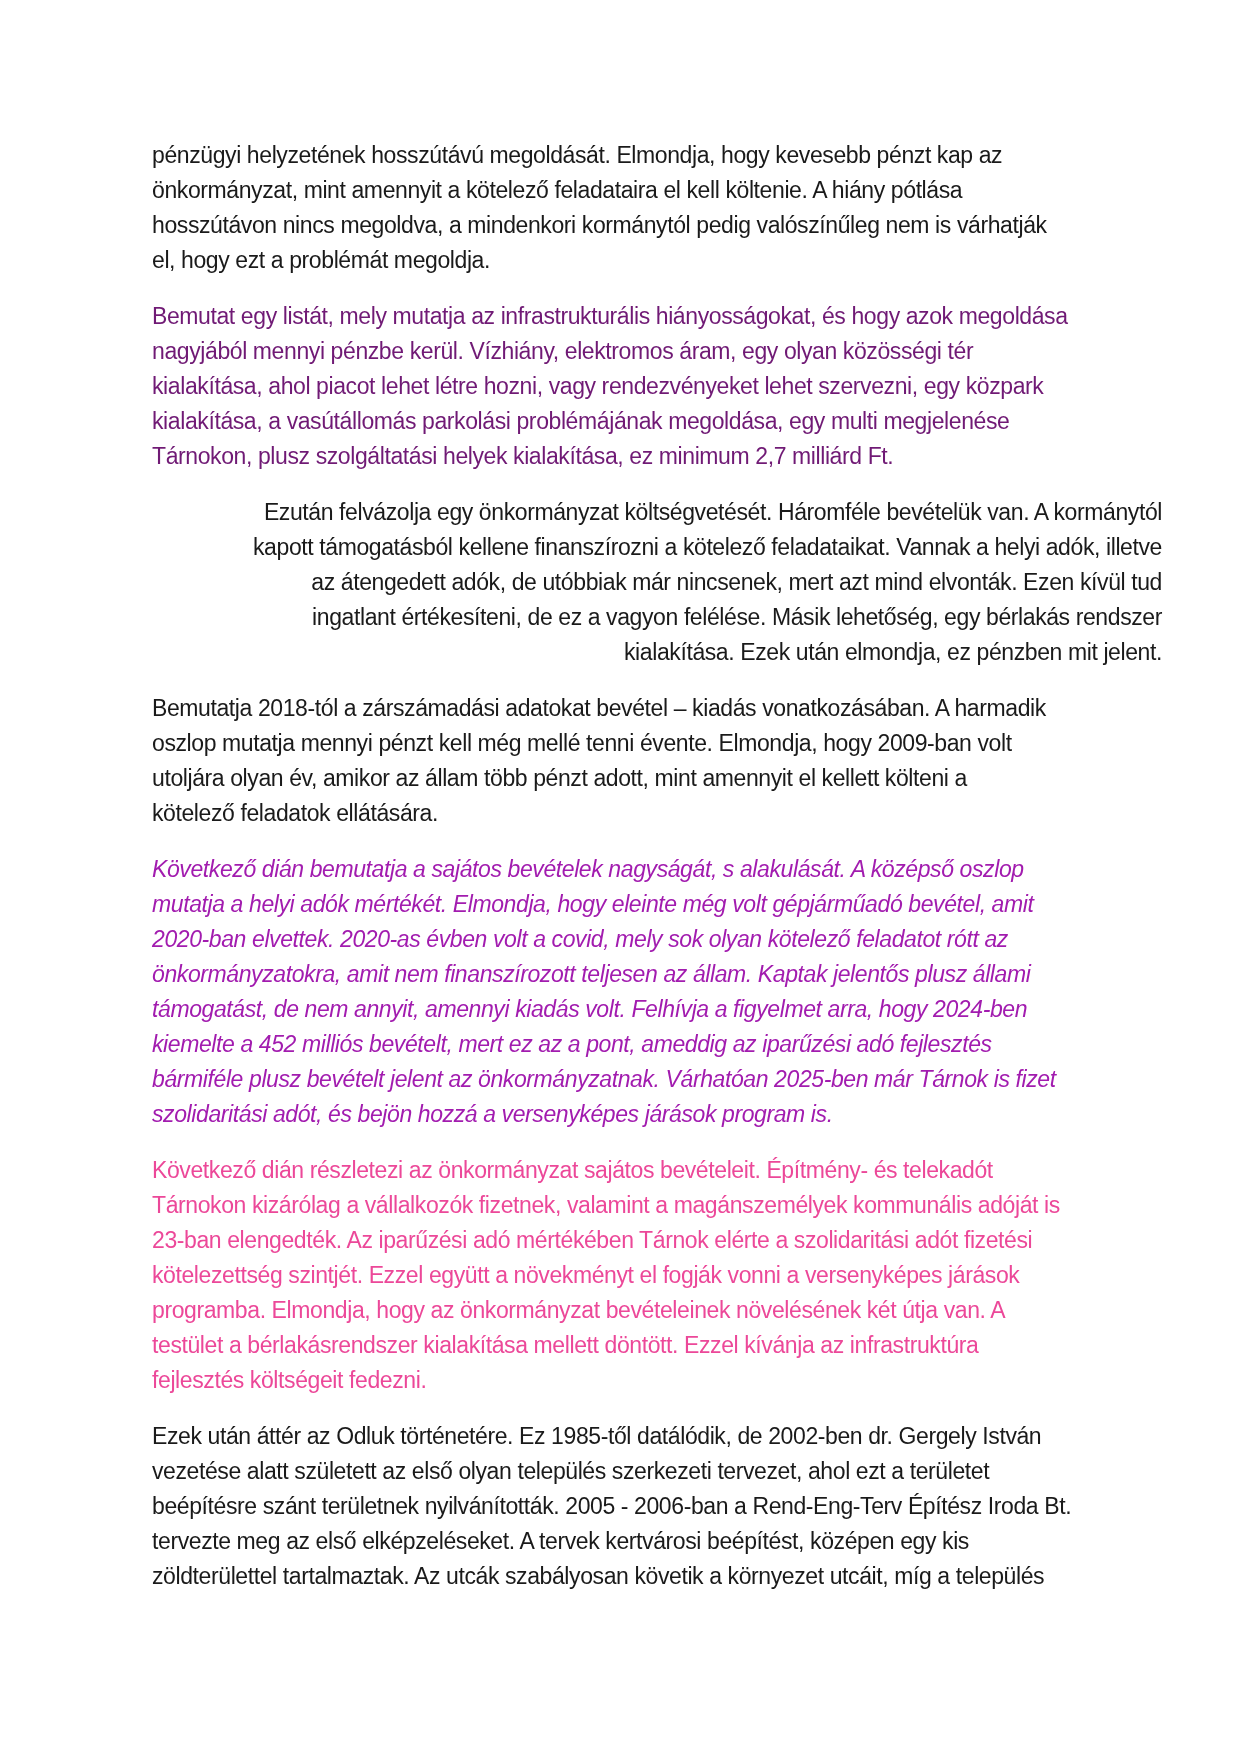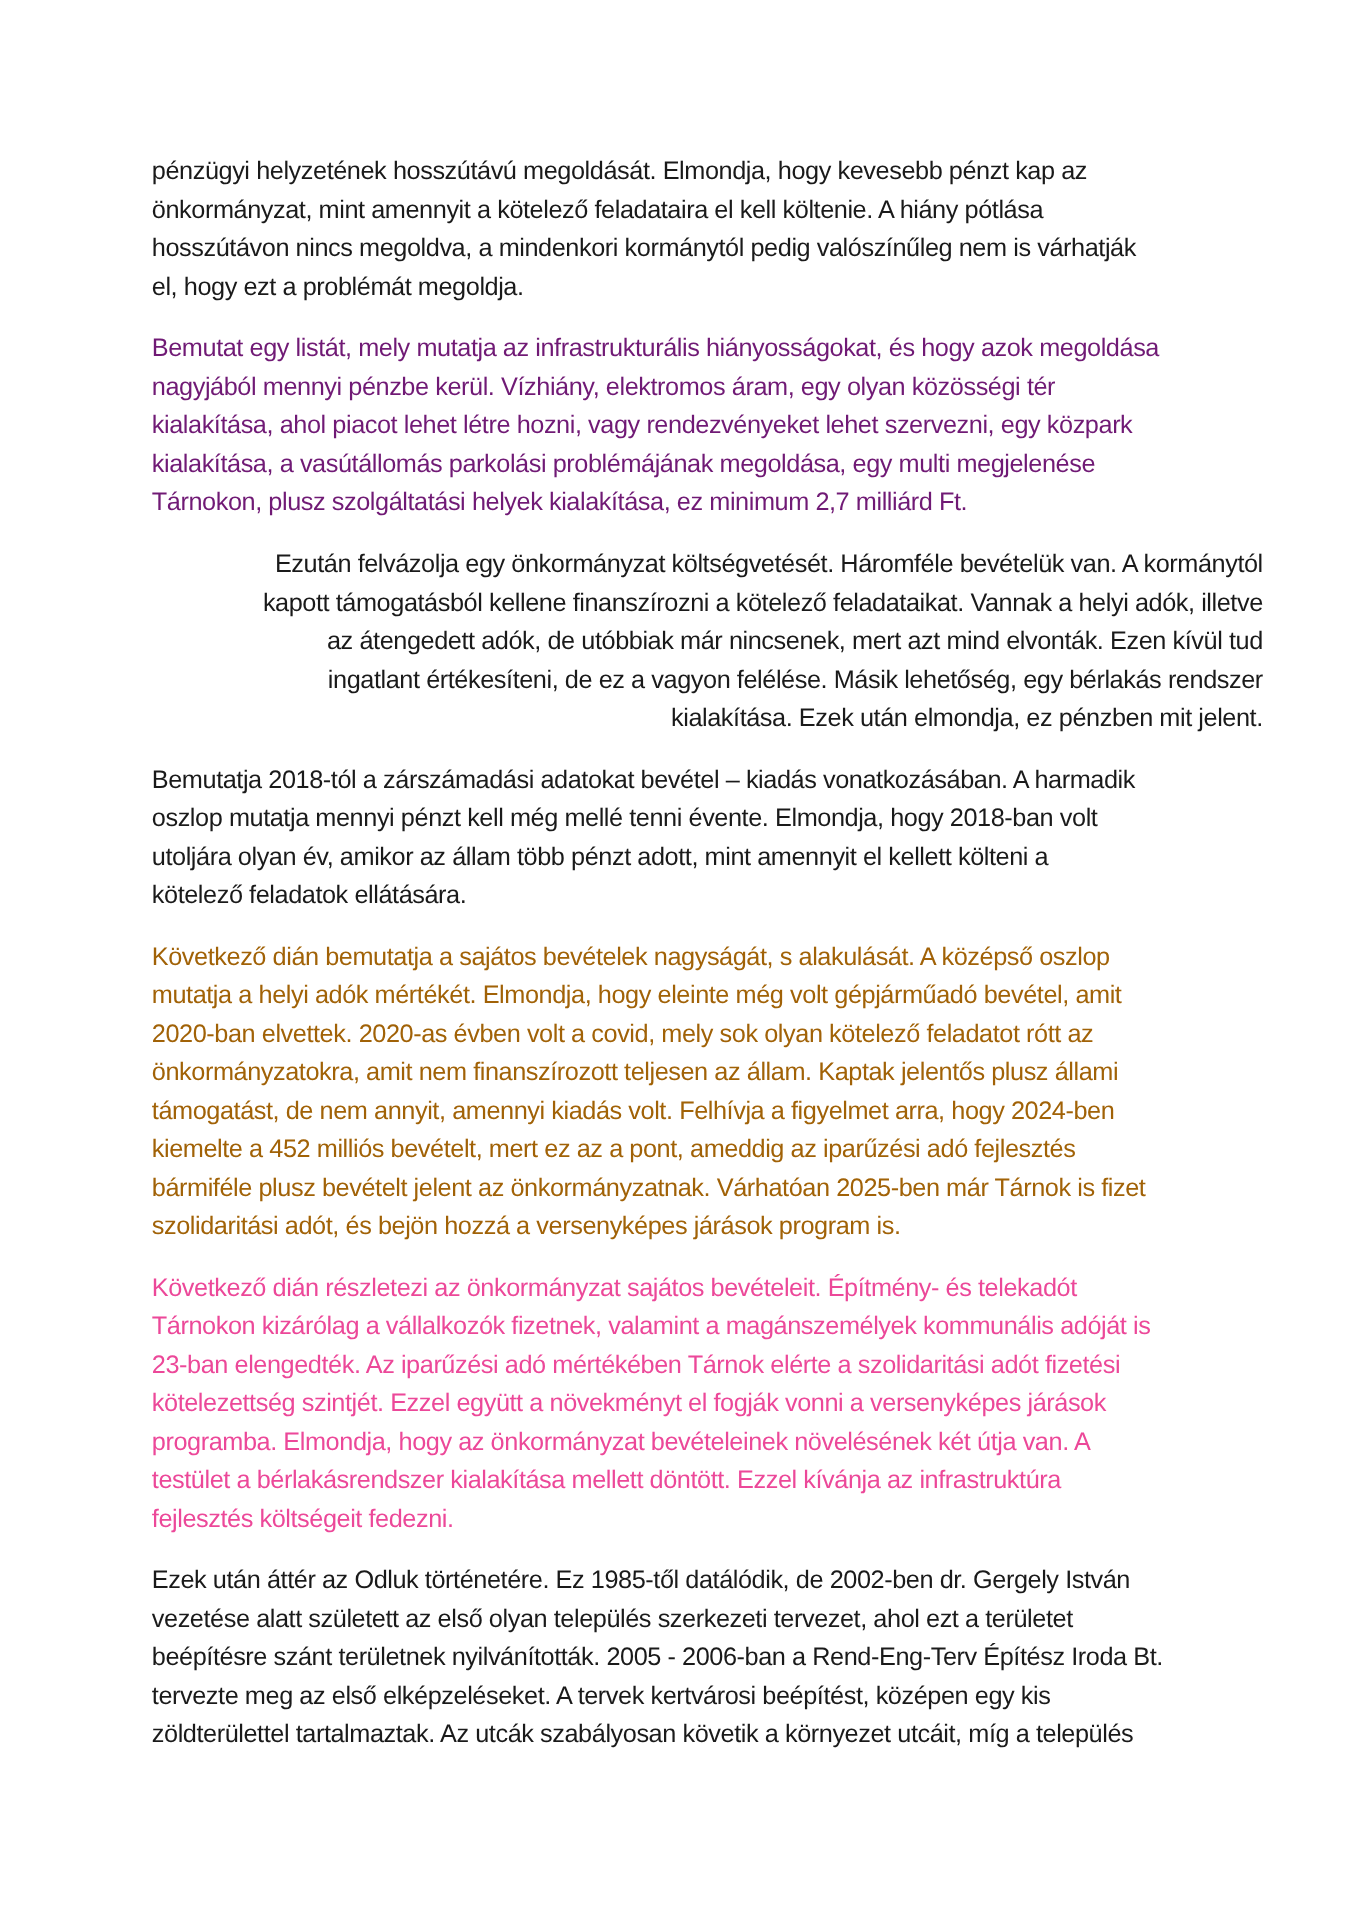--- a/index.html
+++ b/index.html
@@ -10,21 +10,21 @@
       width: 1240px;
       height: 1755px;
       background: #ffffff;
       font-family: "Liberation Sans", sans-serif;
       overflow: hidden;
       position: relative;
     }
     .page {
       position: absolute;
       top: 138px;
-      left: 138px;
+      left: 152px;
       width: 1010px;
     }
     .page p {
       margin: 0 0 21px 0;
       font-size: 23px;
       line-height: 35px;
       letter-spacing: -0.4px;
       color: #1a1a1a;
       white-space: pre;
     }
@@ -41,24 +41,24 @@
 nagyjából mennyi pénzbe kerül. Vízhiány, elektromos áram, egy olyan közösségi tér
 kialakítása, ahol piacot lehet létre hozni, vagy rendezvényeket lehet szervezni, egy közpark
 kialakítása, a vasútállomás parkolási problémájának megoldása, egy multi megjelenése
 Tárnokon, plusz szolgáltatási helyek kialakítása, ez minimum 2,7 milliárd Ft.</p>
   <p style="color: rgb(26, 26, 26); text-align: right;">Ezután felvázolja egy önkormányzat költségvetését. Háromféle bevételük van. A kormánytól
 kapott támogatásból kellene finanszírozni a kötelező feladataikat. Vannak a helyi adók, illetve
 az átengedett adók, de utóbbiak már nincsenek, mert azt mind elvonták. Ezen kívül tud
 ingatlant értékesíteni, de ez a vagyon felélése. Másik lehetőség, egy bérlakás rendszer
 kialakítása. Ezek után elmondja, ez pénzben mit jelent.</p>
   <p style="color: rgb(26, 26, 26);">Bemutatja 2018-tól a zárszámadási adatokat bevétel – kiadás vonatkozásában. A harmadik
-oszlop mutatja mennyi pénzt kell még mellé tenni évente. Elmondja, hogy 2018-ban volt
+oszlop mutatja mennyi pénzt kell még mellé tenni évente. Elmondja, hogy 2009-ban volt
 utoljára olyan év, amikor az állam több pénzt adott, mint amennyit el kellett költeni a
 kötelező feladatok ellátására.</p>
-  <p style="color: #a16207;">Következő dián bemutatja a sajátos bevételek nagyságát, s alakulását. A középső oszlop
+  <p style="color: #a21caf; font-style: italic;">Következő dián bemutatja a sajátos bevételek nagyságát, s alakulását. A középső oszlop
 mutatja a helyi adók mértékét. Elmondja, hogy eleinte még volt gépjárműadó bevétel, amit
 2020-ban elvettek. 2020-as évben volt a covid, mely sok olyan kötelező feladatot rótt az
 önkormányzatokra, amit nem finanszírozott teljesen az állam. Kaptak jelentős plusz állami
 támogatást, de nem annyit, amennyi kiadás volt. Felhívja a figyelmet arra, hogy 2024-ben
 kiemelte a 452 milliós bevételt, mert ez az a pont, ameddig az iparűzési adó fejlesztés
 bármiféle plusz bevételt jelent az önkormányzatnak. Várhatóan 2025-ben már Tárnok is fizet
 szolidaritási adót, és bejön hozzá a versenyképes járások program is.</p>
   <p style="color: #ec4899;">Következő dián részletezi az önkormányzat sajátos bevételeit. Építmény- és telekadót
 Tárnokon kizárólag a vállalkozók fizetnek, valamint a magánszemélyek kommunális adóját is
 23-ban elengedték. Az iparűzési adó mértékében Tárnok elérte a szolidaritási adót fizetési

